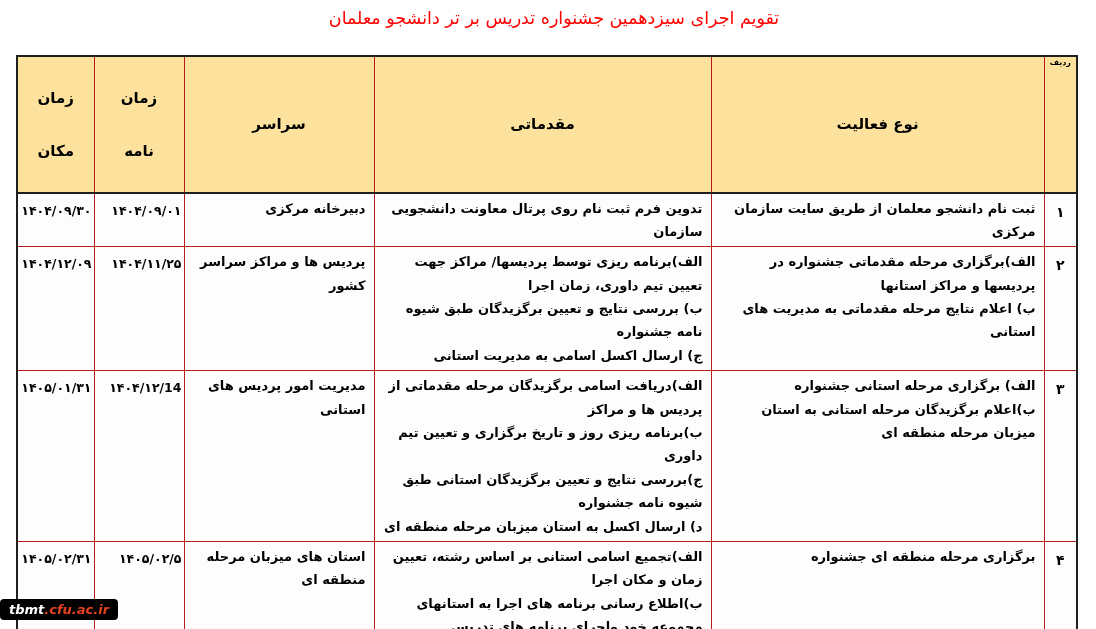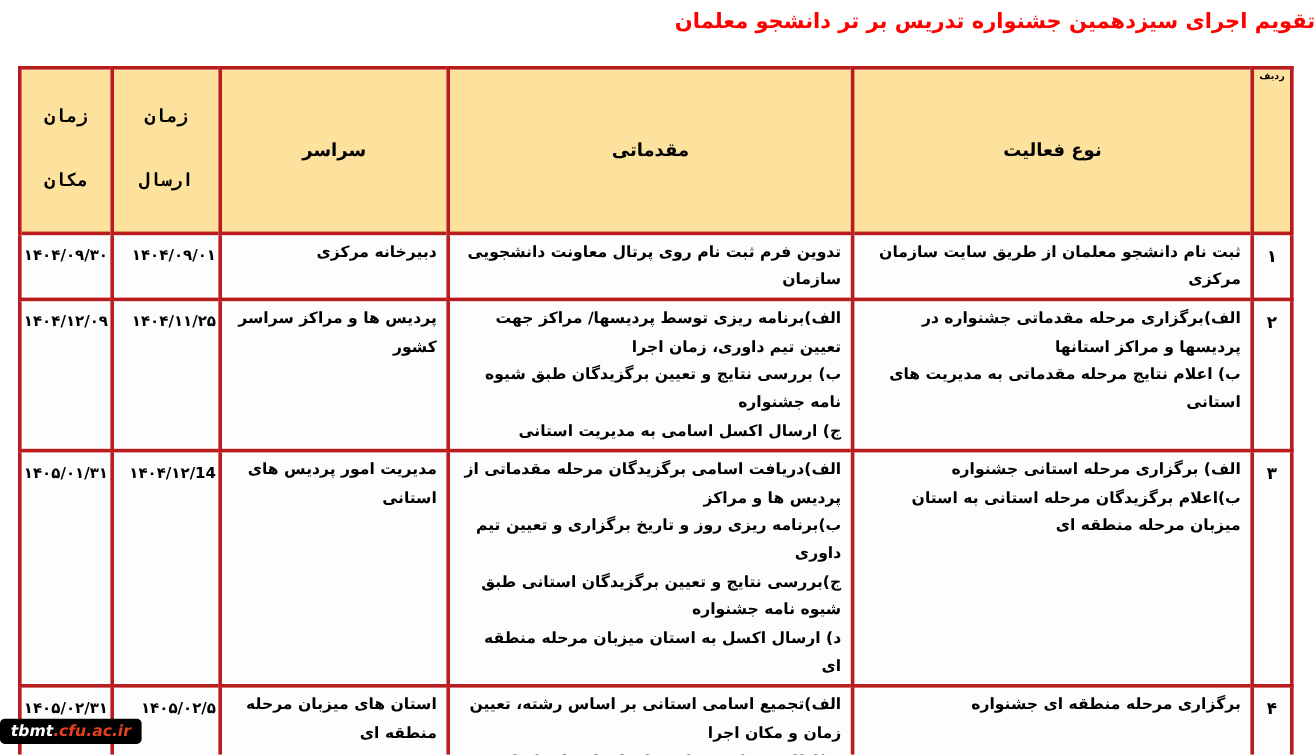--- a/index.html
+++ b/index.html
@@ -2,51 +2,51 @@
 <html lang="fa" dir="rtl"><head>
 <meta charset="utf-8">
 <style>
   html,body{margin:0;padding:0;background:#ffffff;}
   .page{
     position:relative;width:1096px;height:629px;overflow:hidden;
     background:#ffffff;direction:rtl;
     font-family:"DejaVu Sans",sans-serif;
   }
   .title{
-    position:absolute;top:8px;left:0;right:0;text-align:right;
-    color:#fe0000;font-weight:bold;font-size:17.5px;letter-spacing:0;margin-left:12px;
+    position:absolute;top:8px;left:0;right:0;text-align:center;
+    color:#fe0000;font-weight:normal;font-size:17.5px;letter-spacing:0;margin-left:12px;
   }
   table.schedule{
     position:absolute;top:55px;right:18px;width:1060px;
     border-collapse:collapse;table-layout:fixed;
     border:2px solid #1f1f1f;background:#fdfdfd;
   }
   col.c-no{width:33px;}
   col.c-activity{width:333px;}
   col.c-actions{width:337px;}
   col.c-exec{width:190px;}
   col.c-start{width:90px;}
   col.c-end{width:77px;}
   th,td{
-    border:3px solid #b91c1c;
+    border:1px solid #b91c1c;
     color:#000;font-weight:bold;
     vertical-align:top;text-align:right;
     padding:3px 8px;
     white-space:pre-line;
     font-size:13px;line-height:1.8;
     overflow:hidden;
   }
   thead th{
     background:#fce29c;text-align:center;vertical-align:middle;
     font-size:15px;line-height:1.5;border-bottom:2px solid #1f1f1f;
   }
   thead th.h-no{
     font-size:8px;vertical-align:top;padding:2px 1px;line-height:1.1;
   }
-  thead .two-line div{margin:4px 0;font-family:Liberation Mono, monospace;}
+  thead .two-line div{margin:4px 0;}
   tr.hr{height:55px;}
   tr.r1{height:52px;}
   tr.r2{height:98px;}
   tr.r3{height:105px;}
   tr.r4{height:80px;}
   td.t-no{text-align:center;font-size:14px;padding-top:6px;}
   td.t-date{text-align:right;font-size:12.5px;padding:6px 2px;}
   .footer{
     position:absolute;top:584px;left:0;right:0;text-align:center;
     color:#000;font-weight:bold;font-size:16.5px;
@@ -77,21 +77,21 @@
         <col class="c-end">
     </colgroup>
     <thead>
       <tr class="hr">
         <th class="h-no">ردیف</th>
         <th>نوع فعالیت</th>
         <th>مقدماتی</th>
         <th>سراسر</th>
         <th class="two-line">
           <div>زمان</div>
-          <div>ارسال</div>
+          <div>نامه</div>
         </th>
         <th class="two-line">
           <div>زمان</div>
           <div>مکان</div>
         </th>
       </tr>
     </thead>
     <tbody>
       <tr class="r1">
         <td class="t-no">۱</td>

